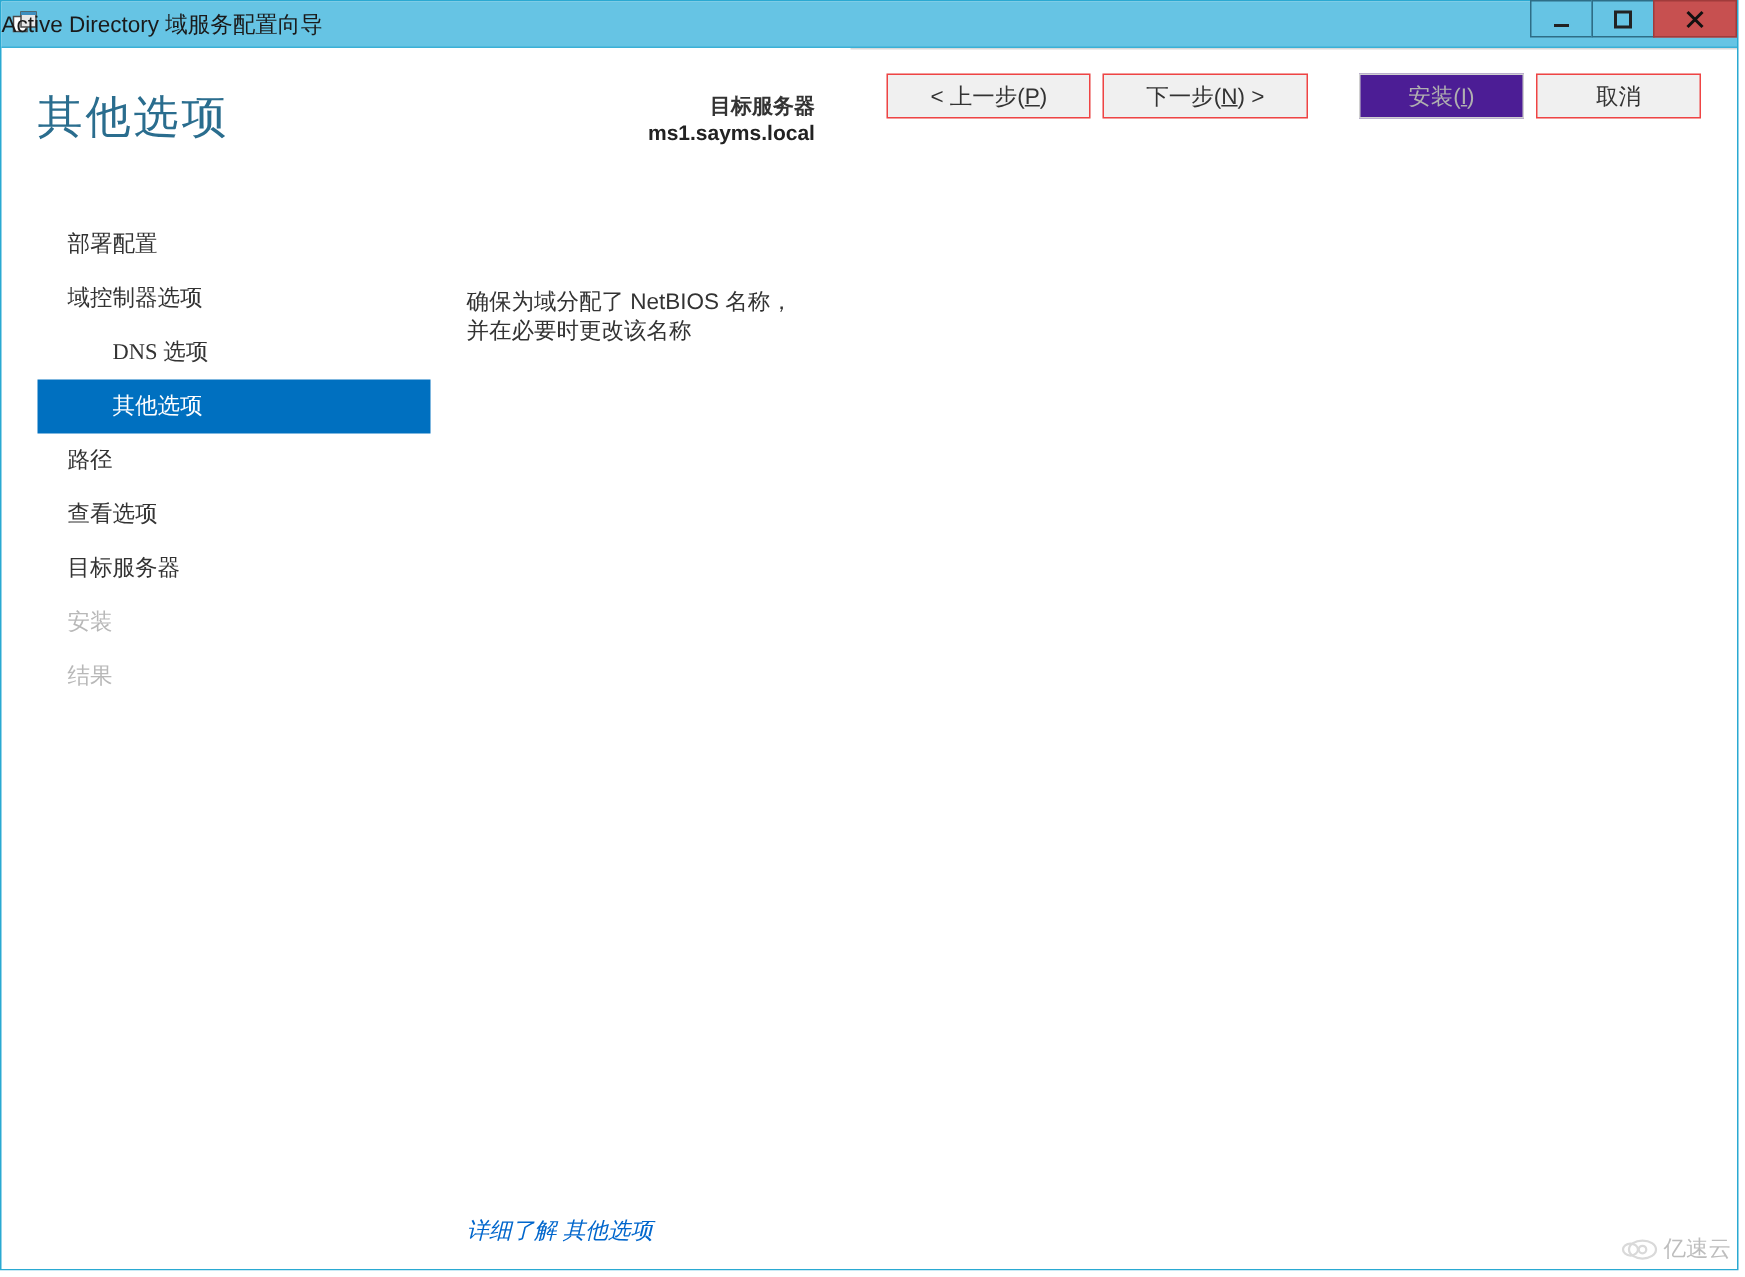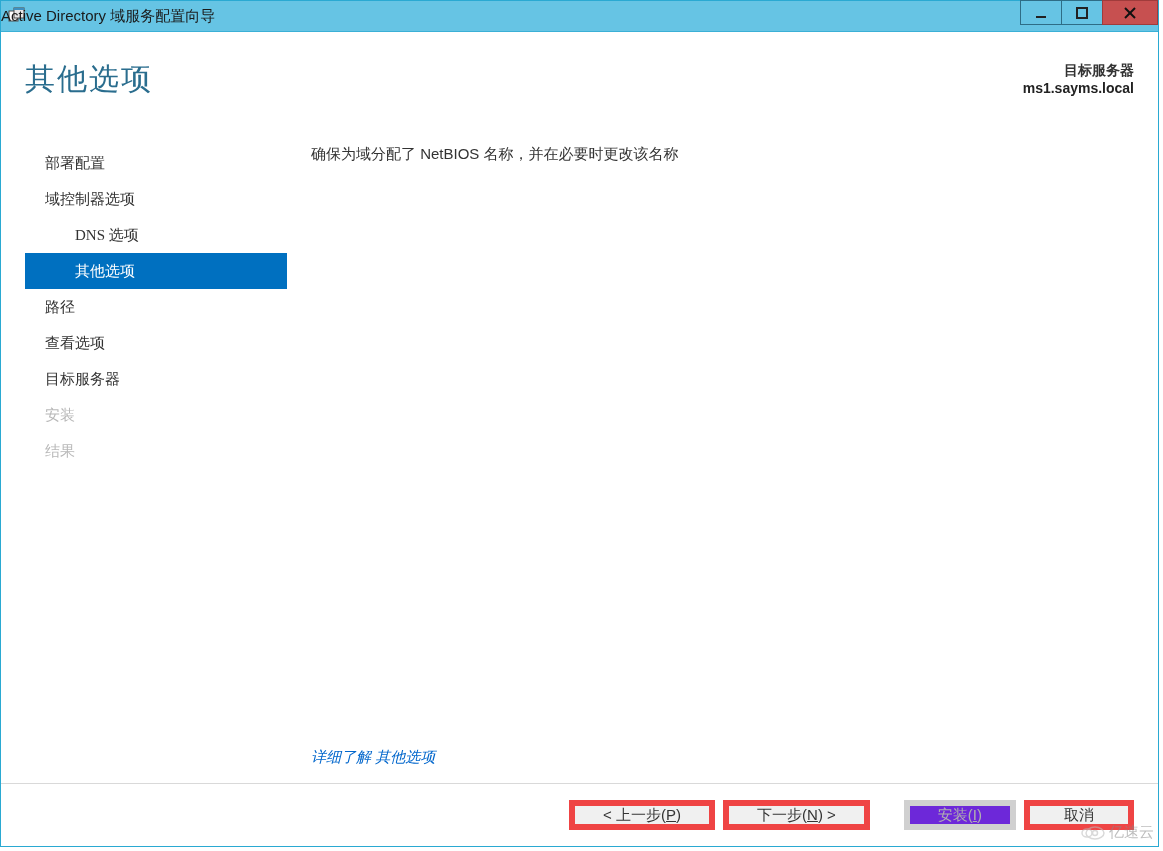--- a/index.html
+++ b/index.html
@@ -65,21 +65,20 @@
   .winctl.close {
     background: #c75050;
     width: 56px;
     border-color: #a03b3b;
   }
   .winctl svg { display:block; }
   
   .body {
     flex: 1 1 auto;
     display: flex;
-    flex-direction: column;
     padding: 0;
     min-height: 0;
   }
   .upper {
     flex: 1 1 auto;
     display: flex;
     flex-direction: row;
     padding: 30px 24px 10px 24px;
     min-height: 0;
   }
@@ -136,20 +135,21 @@
     color: #b8b8b8;
     cursor: default;
   }
   .content {
     flex: 1 1 auto;
     padding: 4px 0 0 24px;
     display: flex;
     flex-direction: column;
     justify-content: space-between;
     min-height: 0;
+    margin-top: 47px;
   }
   .instruction {
     font-size: 15px;
     color: #333;
     margin-bottom: 28px;
   }
   .form-row {
     display:flex;
     align-items: center;
   }
@@ -184,29 +184,29 @@
     padding: 0 24px;
     flex-shrink: 0;
     gap: 8px;
   }
   button.btn {
     height: 30px;
     min-width: 110px;
     padding: 0 28px;
     font-family: inherit;
     font-size: 15px;
-    border: 6px solid #ef4444;
+    border: 1px solid #ef4444;
     background: #f0f0f0;
     color: #333;
     cursor: pointer;
   }
   button.btn.disabled {
     color: #b0b0b0;
     border-color: #d0d0d0;
-    background: #6d28d9;
+    background: #4c1d95;
     cursor: default;
   }
   button.btn .mn { text-decoration: underline; }
   .btn-gap { width: 18px; }
   
   .watermark {
     position:absolute;
     right:4px;
     bottom:4px;
     opacity:0.55;

